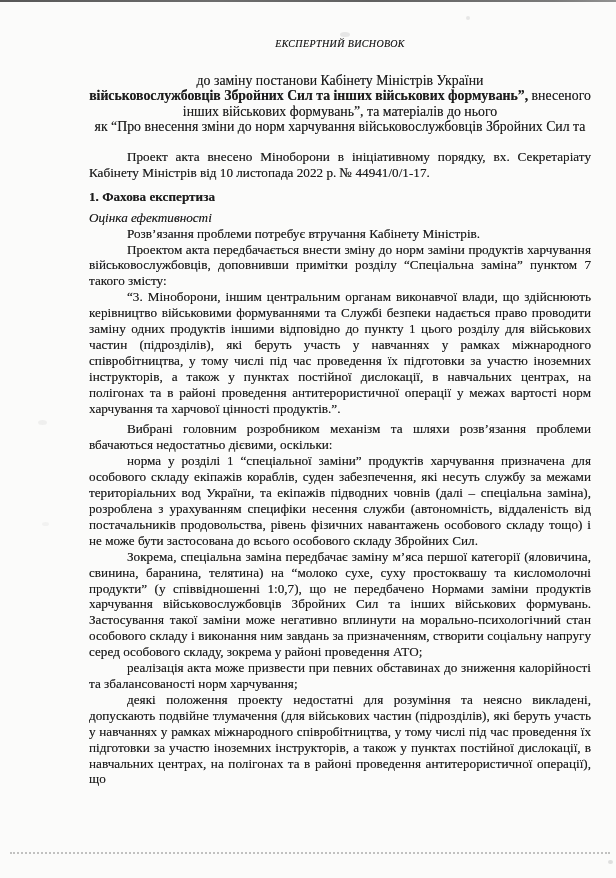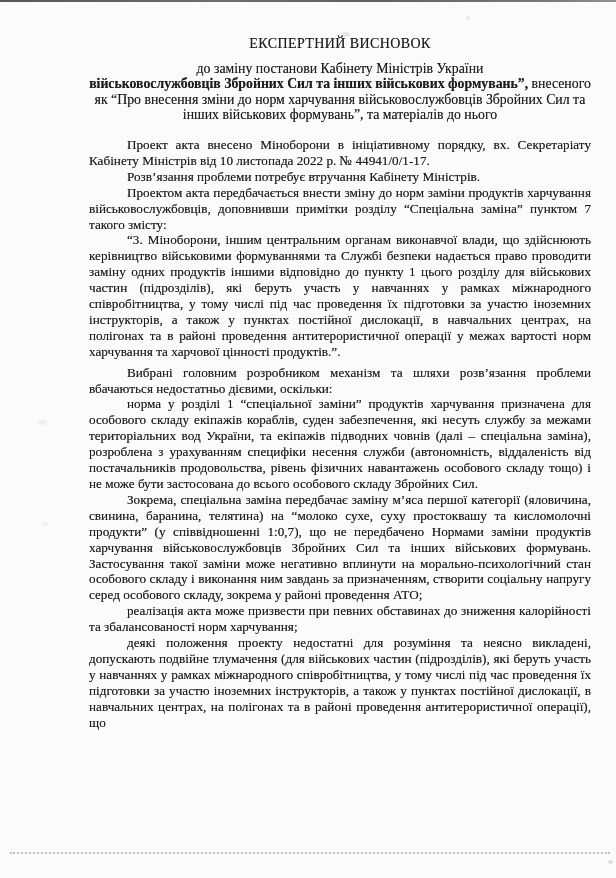--- a/index.html
+++ b/index.html
@@ -43,23 +43,24 @@
   .page {
     padding: 36px 25px 0 89px;
     text-shadow: 0 0 .4px rgba(20,20,20,.55);
   }
   .doc-header {
     text-align: center;
     font-size: 13.8px;
     line-height: 15.6px;
   }
   .doc-header .title {
-    font-size: 14px;
+    font-size: 10px;
     letter-spacing: .4px;
-    margin-bottom: 9px;
+    margin-bottom: 21px;
+    font-style: italic;
   }
   .bold   { font-weight: bold; }
   .italic { }
 
   .doc-body {
     font-size: 13.2px;
     line-height: 15.9px;
     text-align: justify;
   }
   .doc-body p {
@@ -84,29 +85,31 @@
 <div class="smudge smudge-3"></div>
 <div class="smudge smudge-4"></div>
 <div class="smudge smudge-5"></div>
 
 <div class="page">
 
   <div class="doc-header">
     <div class="title">ЕКСПЕРТНИЙ ВИСНОВОК</div>
     <div>до заміну постанови Кабінету Міністрів України</div>
     <div><span class="bold">військовослужбовців Збройних Сил та інших військових формувань”,</span><span> внесеного</span></div>
+    <div>інших військових формувань”, та матеріалів до нього</div>
     <div>як “Про внесення зміни до норм харчування військовослужбовців Збройних Сил та</div>
-    <div>інших військових формувань”, та матеріалів до нього</div>
   </div>
 
   <div class="doc-body">
     <p class="p-intro">Проект акта внесено Міноборони в ініціативному порядку, вх. Секретаріату Кабінету Міністрів від 10 листопада 2022 р. № 44941/0/1-17.</p>
 
+    <p class="h-section no-indent">1. Фахова експертиза</p>
 
 
+    <p class="h-sub2 no-indent">Оцінка ефективності</p>
     <p>Розв’язання проблеми потребує втручання Кабінету Міністрів.</p>
     <p>Проектом акта передбачається внести зміну до норм заміни продуктів харчування військовослужбовців, доповнивши примітки розділу “Спеціальна заміна” пунктом 7 такого змісту:</p>
     <p>“3. Міноборони, іншим центральним органам виконавчої влади, що здійснюють керівництво військовими формуваннями та Службі безпеки надається право проводити заміну одних продуктів іншими відповідно до пункту 1 цього розділу для військових частин (підрозділів), які беруть участь у навчаннях у рамках міжнародного співробітництва, у тому числі під час проведення їх підготовки за участю іноземних інструкторів, а також у пунктах постійної дислокації, в навчальних центрах, на полігонах та в районі проведення антитерористичної операції у межах вартості норм харчування та харчової цінності продуктів.”.</p>
 
     <p class="p-chosen">Вибрані головним розробником механізм та шляхи розв’язання проблеми вбачаються недостатньо дієвими, оскільки:</p>
     <p>норма у розділі 1 “спеціальної заміни” продуктів харчування призначена для особового складу екіпажів кораблів, суден забезпечення, які несуть службу за межами територіальних вод України, та екіпажів підводних човнів (далі – спеціальна заміна), розроблена з урахуванням специфіки несення служби (автономність, віддаленість від постачальників продовольства, рівень фізичних навантажень особового складу тощо) і не може бути застосована до всього особового складу Збройних Сил.</p>
     <p>Зокрема, спеціальна заміна передбачає заміну м’яса першої категорії (яловичина, свинина, баранина, телятина) на “молоко сухе, суху простоквашу та кисломолочні продукти” (у співвідношенні 1:0,7), що не передбачено Нормами заміни продуктів харчування військовослужбовців Збройних Сил та інших військових формувань. Застосування такої заміни може негативно вплинути на морально-психологічний стан особового складу і виконання ним завдань за призначенням, створити соціальну напругу серед особового складу, зокрема у районі проведення АТО;</p>
     <p>реалізація акта може призвести при певних обставинах до зниження калорійності та збалансованості норм харчування;</p>
 
     <p><span>деякі положення проекту недостатні для розуміння та неясно викладені, допускають подвійне тлумачення </span><span class="italic">(для військових частин (підрозділів), які беруть участь у навчаннях у рамках міжнародного співробітництва, у тому числі під час проведення їх підготовки за участю іноземних інструкторів, а також у пунктах постійної дислокації, в навчальних центрах, на полігонах та в районі проведення антитерористичної операції)</span><span>, що</span></p>

